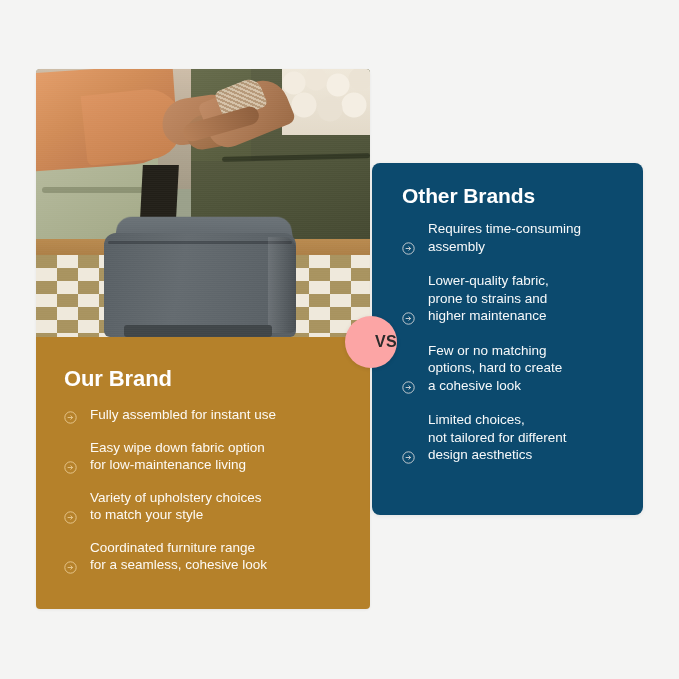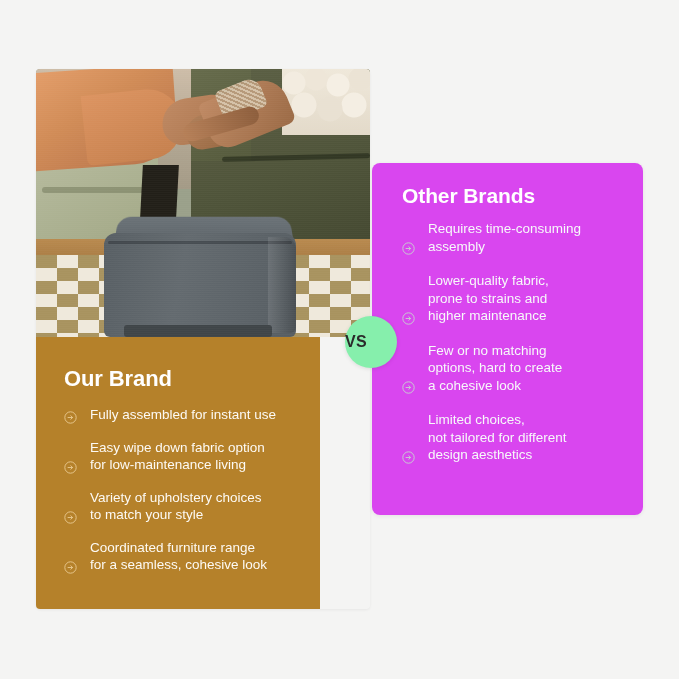--- a/index.html
+++ b/index.html
@@ -182,21 +182,21 @@
     left: 0; top: 0; width: 334px; height: 268px;
     background-image: repeating-linear-gradient(0deg, rgba(255,255,255,0.025) 0 1px, transparent 1px 2px);
     pointer-events: none;
   }
 
   
   #gold-panel {
     position: absolute;
     left: 0;
     top: 268px;
-    width: 284px;
+    width: 334px;
     height: 272px;
     background: #b5812a;
     box-sizing: border-box;
     padding: 31px 24px 0 28px;
   }
   #gold-panel .panel-title {
     color: #ffffff;
     font-size: 22px;
     font-weight: bold;
     letter-spacing: -0.1px;
@@ -204,21 +204,21 @@
     line-height: 1;
   }
 
   
   #grey-panel {
     position: absolute;
     left: 372px;
     top: 163px;
     width: 271px;
     height: 352px;
-    background: #d946ef;
+    background: #0c4a6e;
     border-radius: 8px;
     box-sizing: border-box;
     padding: 22px 22px 0 30px;
     box-shadow: 0 1px 4px rgba(0,0,0,0.07);
   }
   #grey-panel .panel-title {
     color: #ffffff;
     font-size: 21px;
     font-weight: bold;
     letter-spacing: -0.1px;
@@ -252,24 +252,24 @@
   #grey-panel .bullet { margin-bottom: 17px; }
 
   
   #vs-badge {
     position: absolute;
     left: 345px;
     top: 316px;
     width: 52px;
     height: 52px;
     border-radius: 50%;
-    background: #86efac;
+    background: #fca5a5;
     display: flex;
     align-items: center;
-    justify-content: flex-start;
+    justify-content: flex-end;
     box-shadow: 0 1px 4px rgba(0,0,0,0.10);
     z-index: 5;
   }
   #vs-badge .vs-text {
     font-size: 16px;
     font-weight: bold;
     color: #2b2b2b;
     letter-spacing: 0.3px;
   }
 </style>

